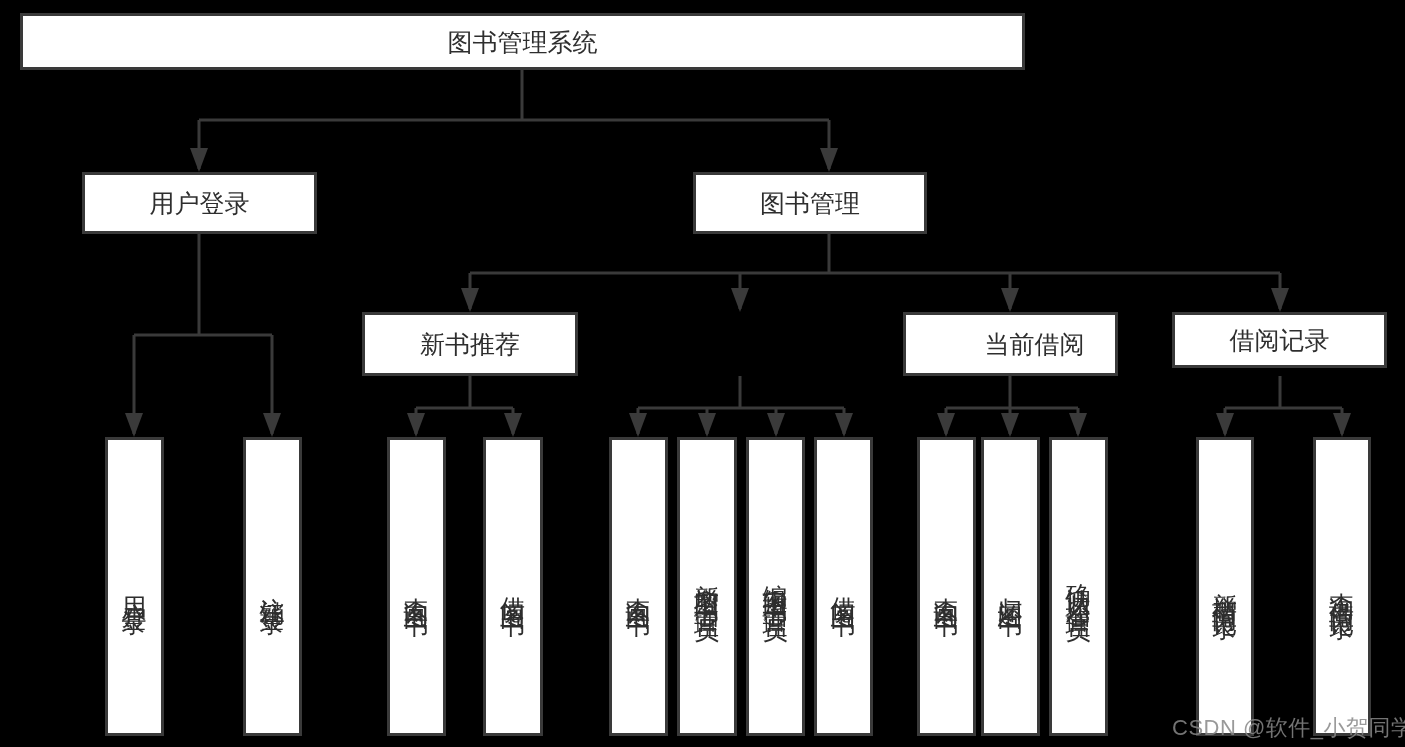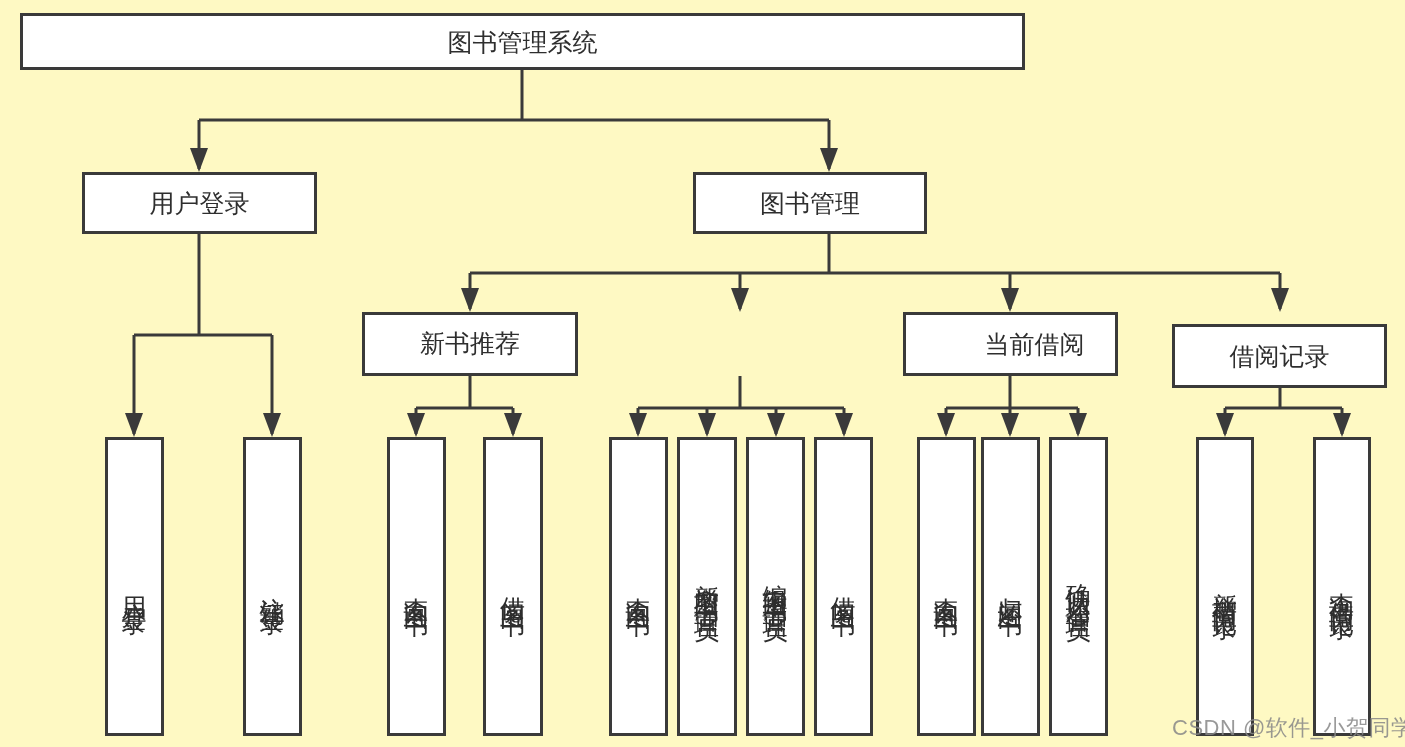--- a/index.html
+++ b/index.html
@@ -1,17 +1,17 @@
 <!DOCTYPE html>
 <html><head>
 <meta charset="utf-8">
 <style>
   html,body { margin:0; padding:0; background:#fff; }
   .stage {
-    position:relative; width:1405px; height:747px; background:#fef9c3;
+    position:relative; width:1405px; height:747px; background:#000000;
     overflow:hidden; font-family:"Liberation Sans","DejaVu Sans",sans-serif;text-align:right;
   }
   .wires { position:absolute; left:0; top:0; width:1405px; height:747px; z-index:0; }
   .box {
     position:absolute; box-sizing:border-box; background:#ffffff;
     border:3px solid #3a3a3a; color:#2e2e2e;
     display:flex; align-items:center; justify-content:center;
     font-size:25px; line-height:1.2; z-index:1; white-space:nowrap;
   }
   .leaf {
@@ -70,23 +70,23 @@
       <line x1="1225" y1="408" x2="1225" y2="434" marker-end="url(#arr)"></line>
       <line x1="1342" y1="408" x2="1342" y2="434" marker-end="url(#arr)"></line>
     </g>
   </svg>
 
   <div class="box" style="left:20px; top:13px; width:1005px; height:57px;">图书管理系统</div>
 
   <div class="box" style="left:82px; top:172px; width:235px; height:62px;">用户登录</div>
   <div class="box" style="left:693px; top:172px; width:234px; height:62px;">图书管理</div>
 
-  <div class="box" style="left:362px; top:312px; width:216px; height:64px;font-family:Liberation Serif, serif;">新书推荐</div>
+  <div class="box" style="left:362px; top:312px; width:216px; height:64px;">新书推荐</div>
   <div class="box" style="left:903px; top:312px; width:215px; height:64px;padding-left:48px;">当前借阅</div>
-  <div class="box" style="left:1172px; top:312px; width:215px; height:64px;margin-top:12px;">借阅记录</div>
+  <div class="box" style="left:1172px; top:312px; width:215px; height:56px;">借阅记录</div>
 
   <div class="box leaf" style="left:105px; top:437px; width:59px; height:299px;">用户登录</div>
   <div class="box leaf" style="left:243px; top:437px; width:59px; height:299px;">注销登录</div>
 
   <div class="box leaf" style="left:387px; top:437px; width:59px; height:299px;">查询图书</div>
   <div class="box leaf" style="left:483px; top:437px; width:60px; height:299px;">借阅图书</div>
 
   <div class="box leaf" style="left:609px; top:437px; width:59px; height:299px;">查询图书</div>
   <div class="box leaf" style="left:677px; top:437px; width:60px; height:299px;">新增图书（管理员）</div>
   <div class="box leaf" style="left:746px; top:437px; width:59px; height:299px;">编辑图书（管理员）</div>

